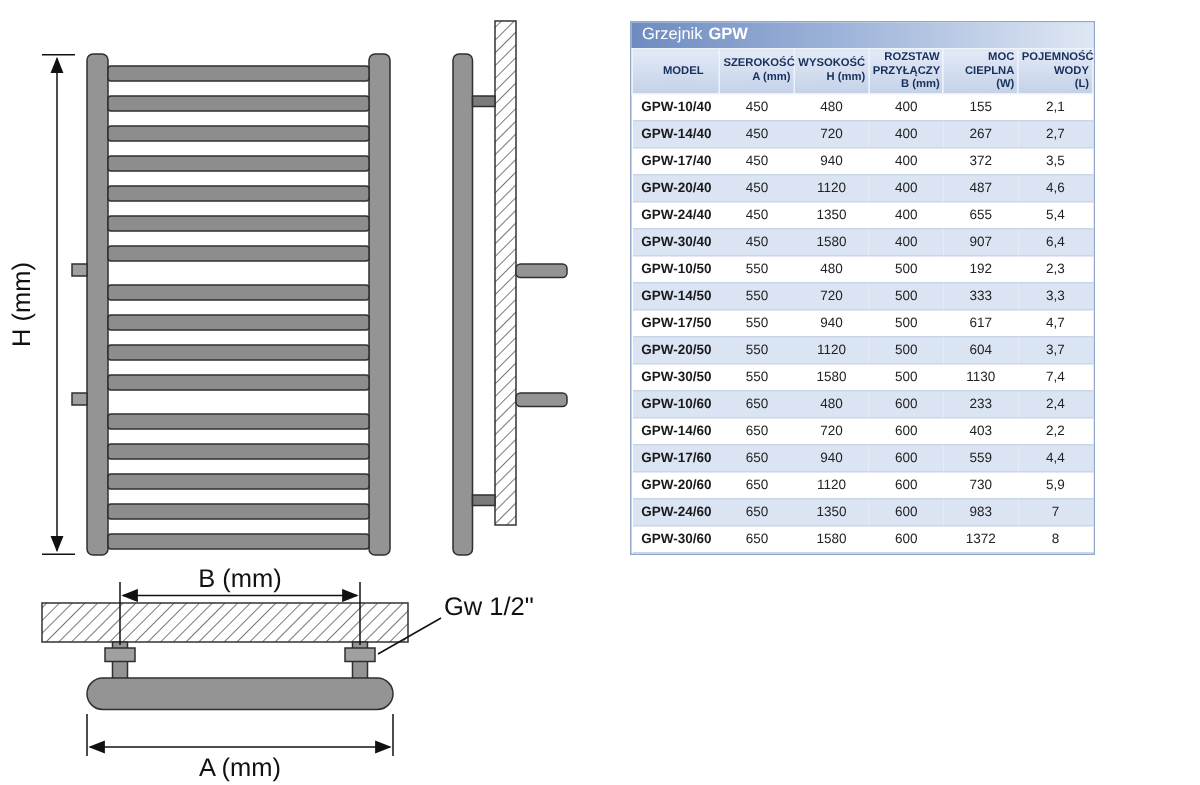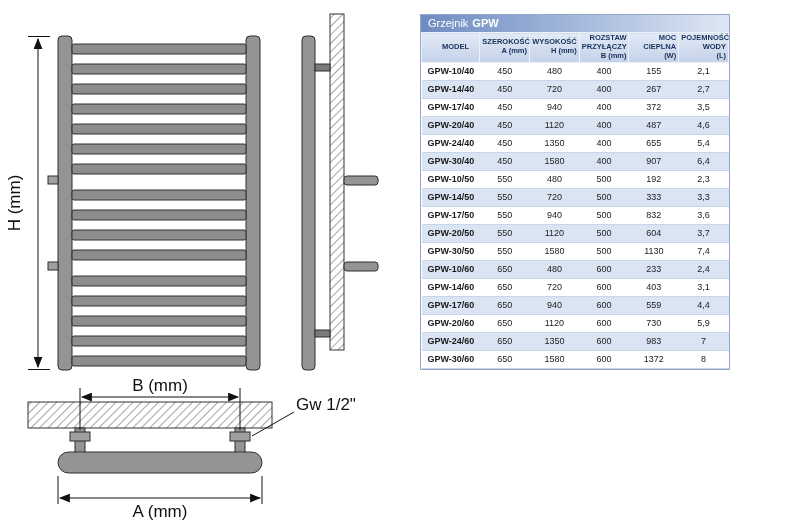--- a/index.html
+++ b/index.html
@@ -263,22 +263,22 @@
           <td class="value-cell">720</td>
           <td class="value-cell">500</td>
           <td class="value-cell">333</td>
           <td class="value-cell">3,3</td>
         </tr>
         <tr>
           <td class="model-cell">GPW-17/50</td>
           <td class="value-cell">550</td>
           <td class="value-cell">940</td>
           <td class="value-cell">500</td>
-          <td class="value-cell">832</td>
-          <td class="value-cell">3,6</td>
+          <td class="value-cell">617</td>
+          <td class="value-cell">4,7</td>
         </tr>
         <tr>
           <td class="model-cell">GPW-20/50</td>
           <td class="value-cell">550</td>
           <td class="value-cell">1120</td>
           <td class="value-cell">500</td>
           <td class="value-cell">604</td>
           <td class="value-cell">3,7</td>
         </tr>
         <tr>
@@ -296,21 +296,21 @@
           <td class="value-cell">600</td>
           <td class="value-cell">233</td>
           <td class="value-cell">2,4</td>
         </tr>
         <tr>
           <td class="model-cell">GPW-14/60</td>
           <td class="value-cell">650</td>
           <td class="value-cell">720</td>
           <td class="value-cell">600</td>
           <td class="value-cell">403</td>
-          <td class="value-cell">3,1</td>
+          <td class="value-cell">2,2</td>
         </tr>
         <tr>
           <td class="model-cell">GPW-17/60</td>
           <td class="value-cell">650</td>
           <td class="value-cell">940</td>
           <td class="value-cell">600</td>
           <td class="value-cell">559</td>
           <td class="value-cell">4,4</td>
         </tr>
         <tr>

